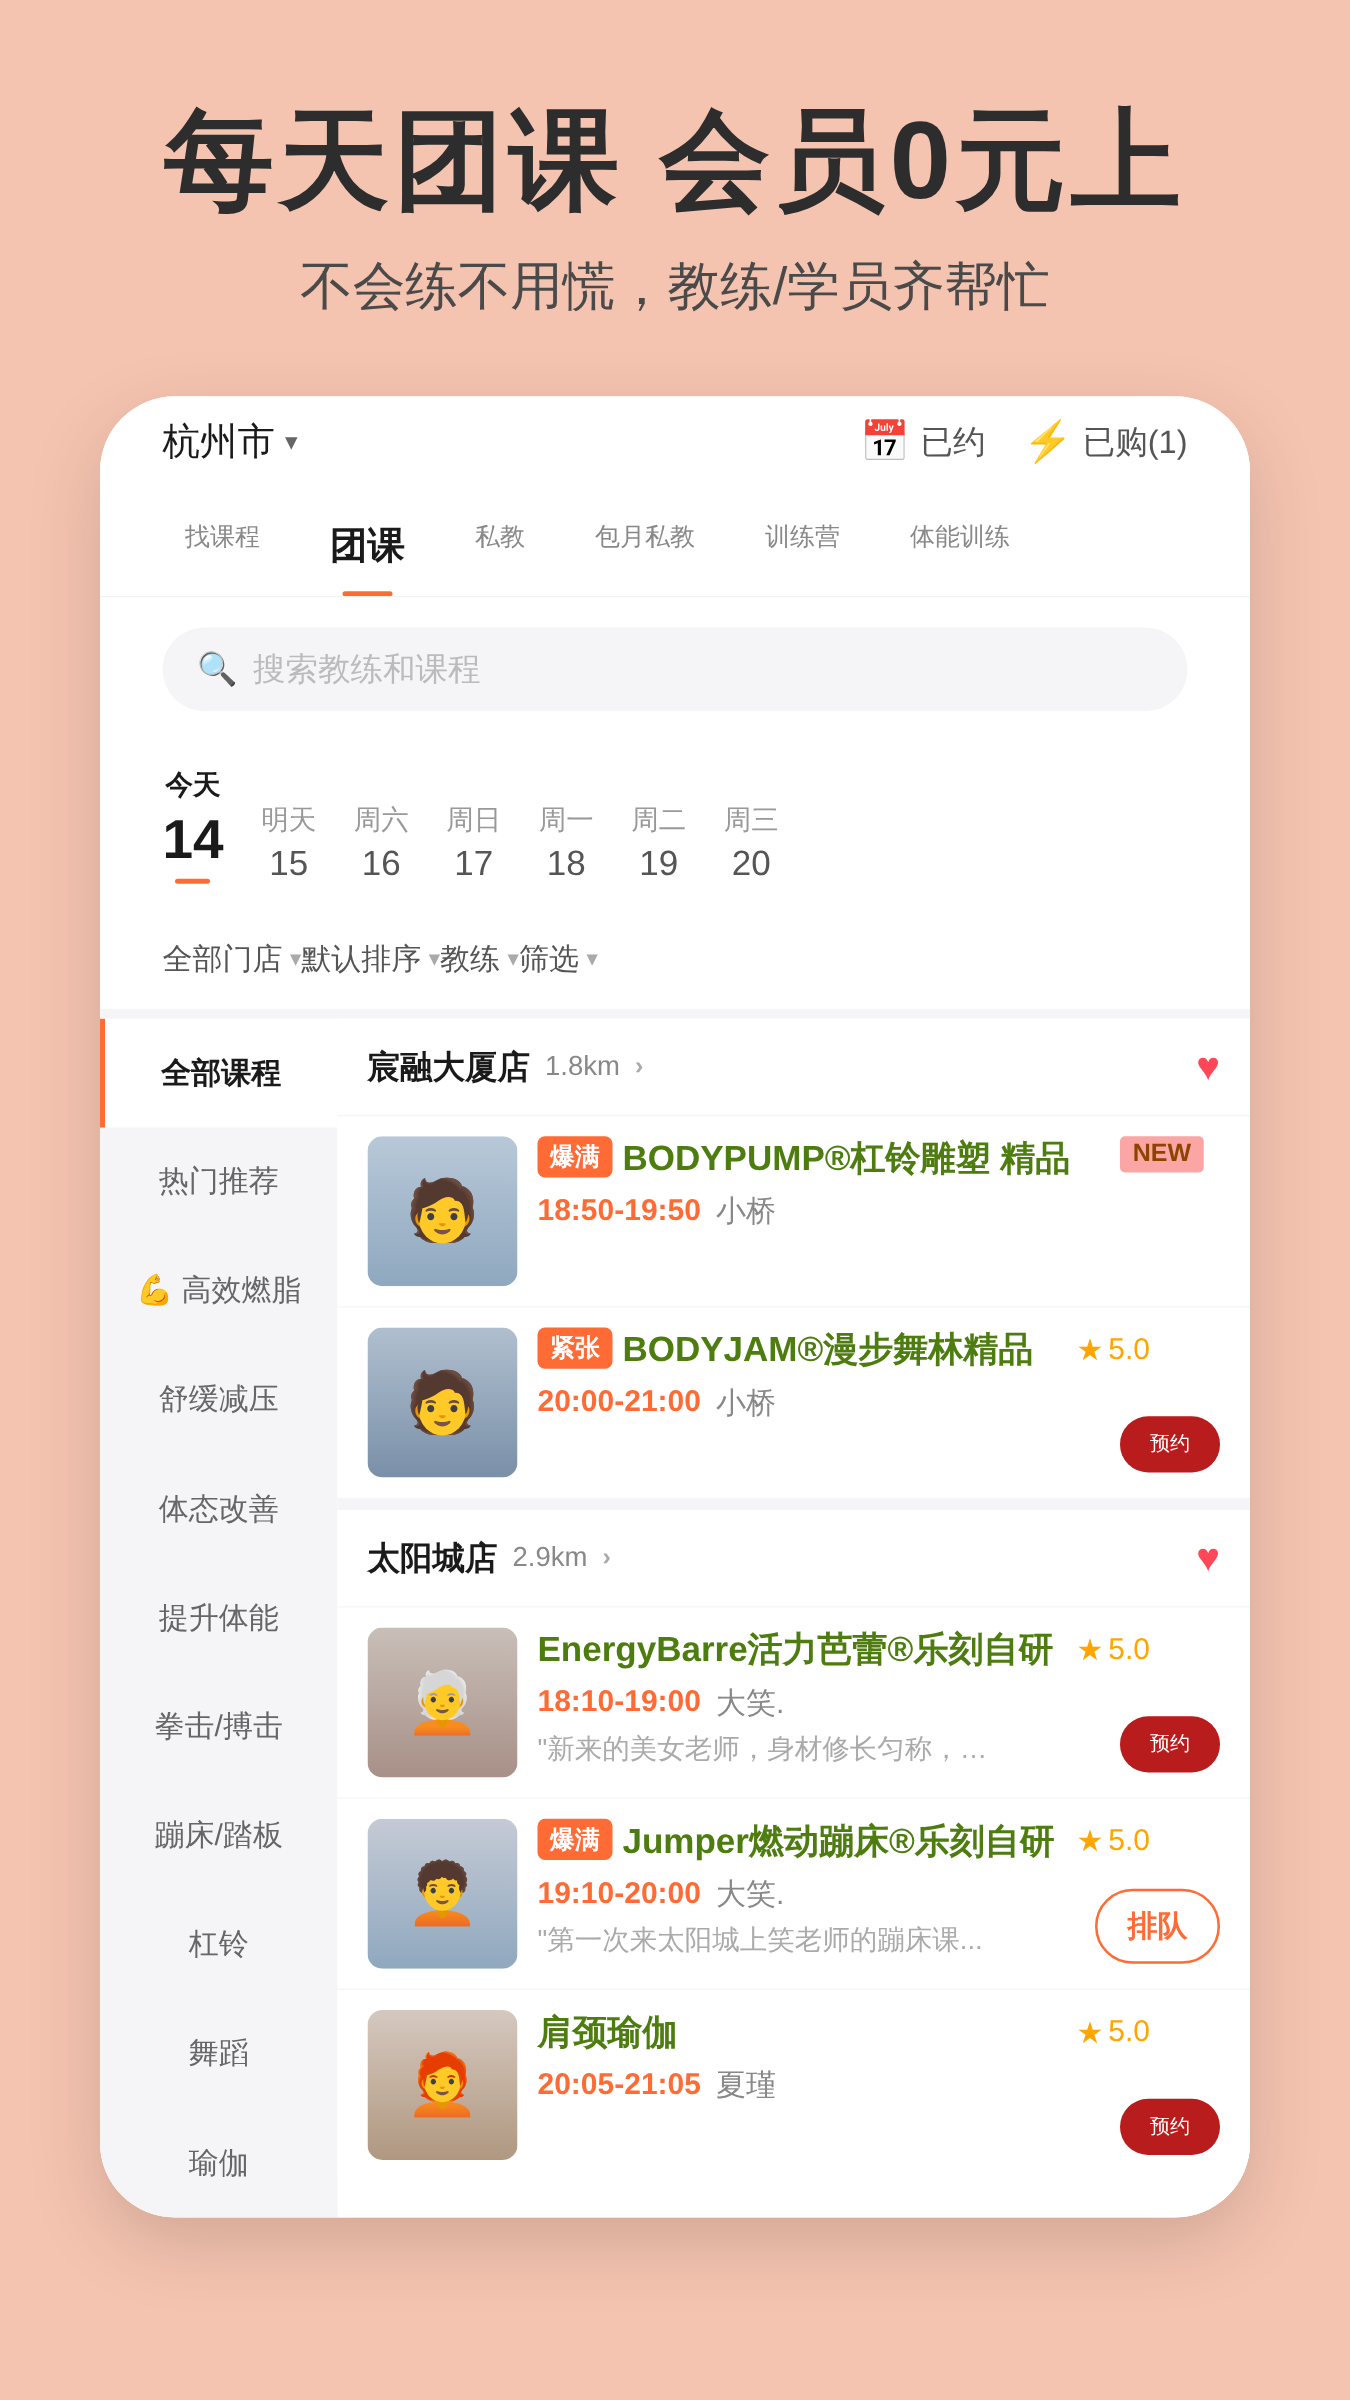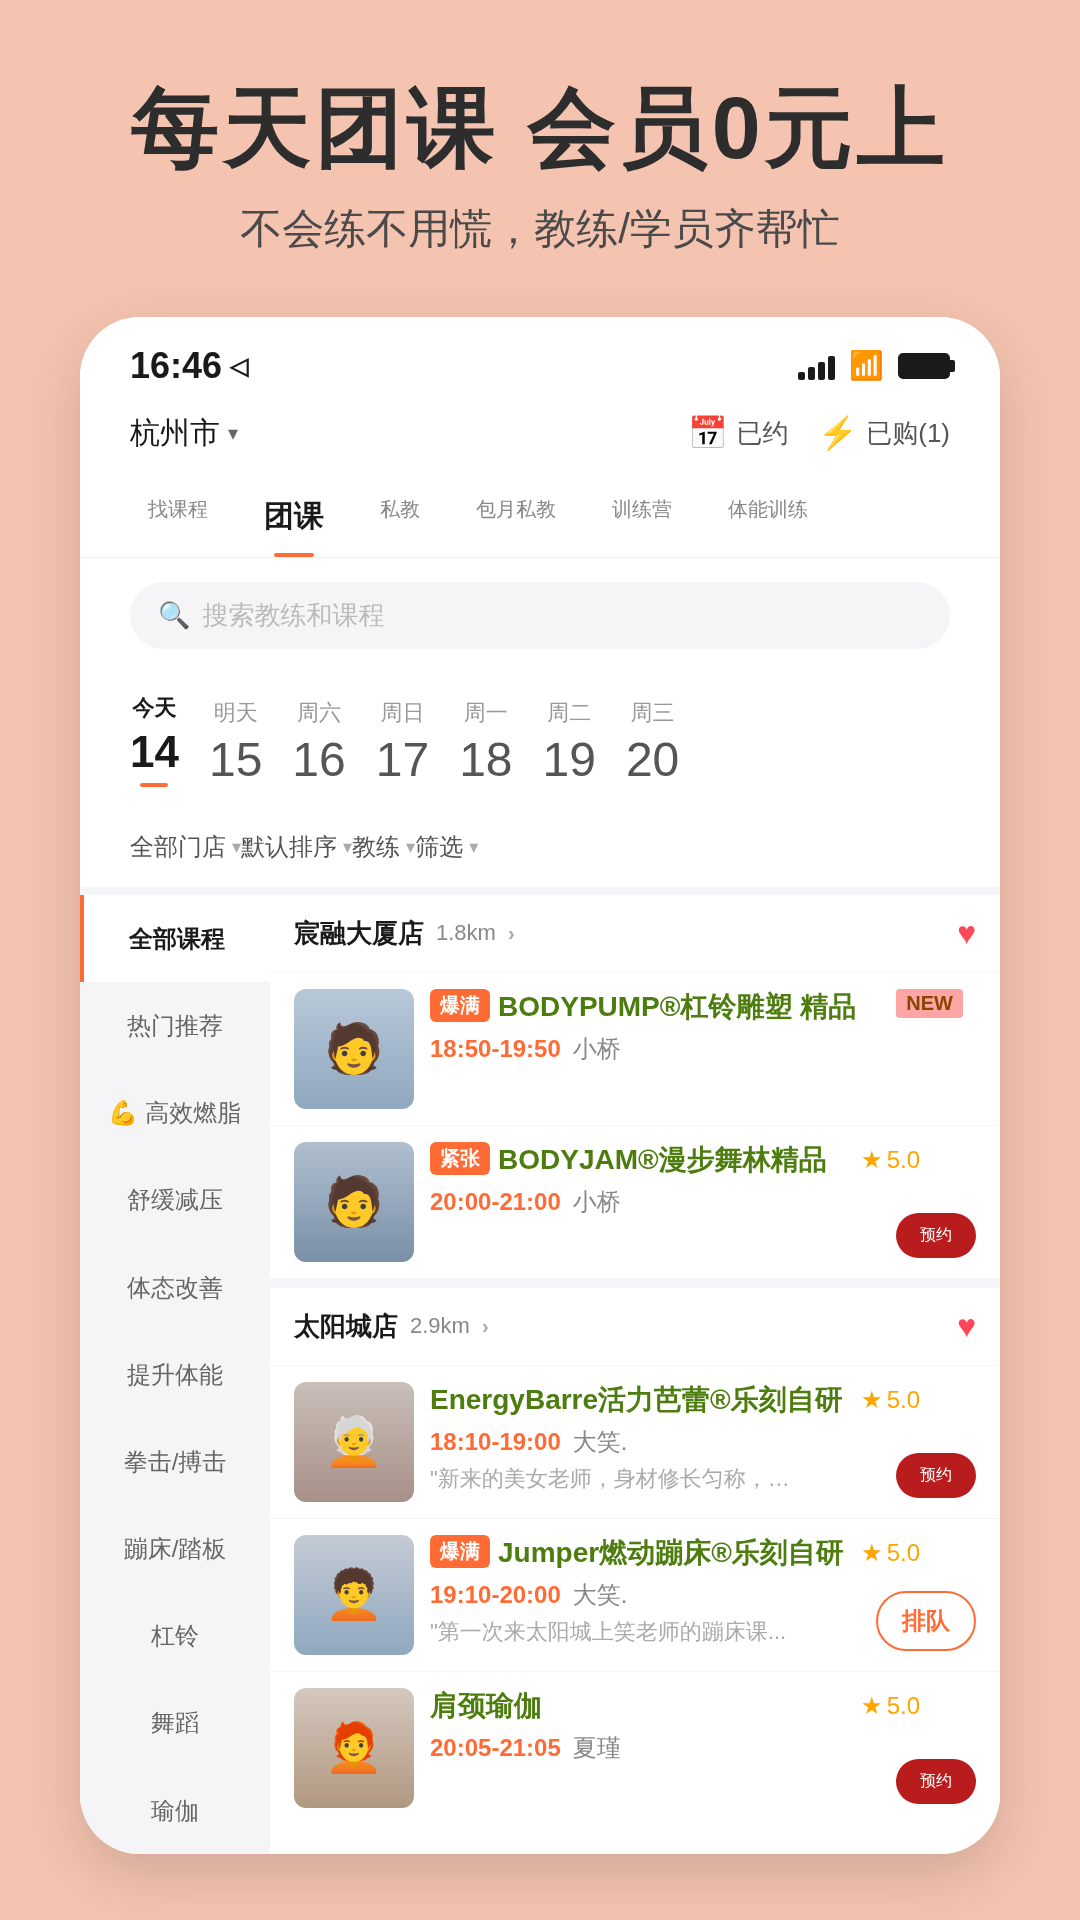--- a/index.html
+++ b/index.html
@@ -187,21 +187,21 @@
       align-items: flex-end;
     }
     .date-item {
       display: flex;
       flex-direction: column;
       align-items: center;
       gap: 4px;
     }
     .date-label { font-size: 22px; color: #999; }
     .date-num {
-      font-size: 48px;
+      font-size: 28px;
       color: #555;
       font-weight: 500;
     }
     .date-item.today .date-label { color: #1a1a1a; font-weight: 600; }
     .date-item.today .date-num {
       color: #1a1a1a;
       font-weight: 800;
       font-size: 44px;
       position: relative;
     }
@@ -408,36 +408,20 @@
 </head>
 <body>
 
 <div class="hero">
   <div class="hero-title">每天团课 会员0元上</div>
   <div class="hero-subtitle">不会练不用慌，教练/学员齐帮忙</div>
 </div>
 
 <div class="phone">
 
-  <div class="status-bar">
-    <div class="status-time">
-      <span>16:46</span>
-      <span class="nav-icon">◁</span>
-    </div>
-    <div class="status-icons">
-      <div class="signal-bars">
-        <div class="signal-bar" style="height:8px"></div>
-        <div class="signal-bar" style="height:13px"></div>
-        <div class="signal-bar" style="height:18px"></div>
-        <div class="signal-bar" style="height:24px"></div>
-      </div>
-      <span class="wifi-icon">📶</span>
-      <div class="battery"></div>
-    </div>
-  </div>
 
   <div class="top-nav">
     <div class="location">
       <span>杭州市</span>
       <span class="location-arrow">▾</span>
     </div>
     <div class="top-actions">
       <div class="top-action-btn">
         <span class="action-icon">📅</span>
         <span>已约</span>

